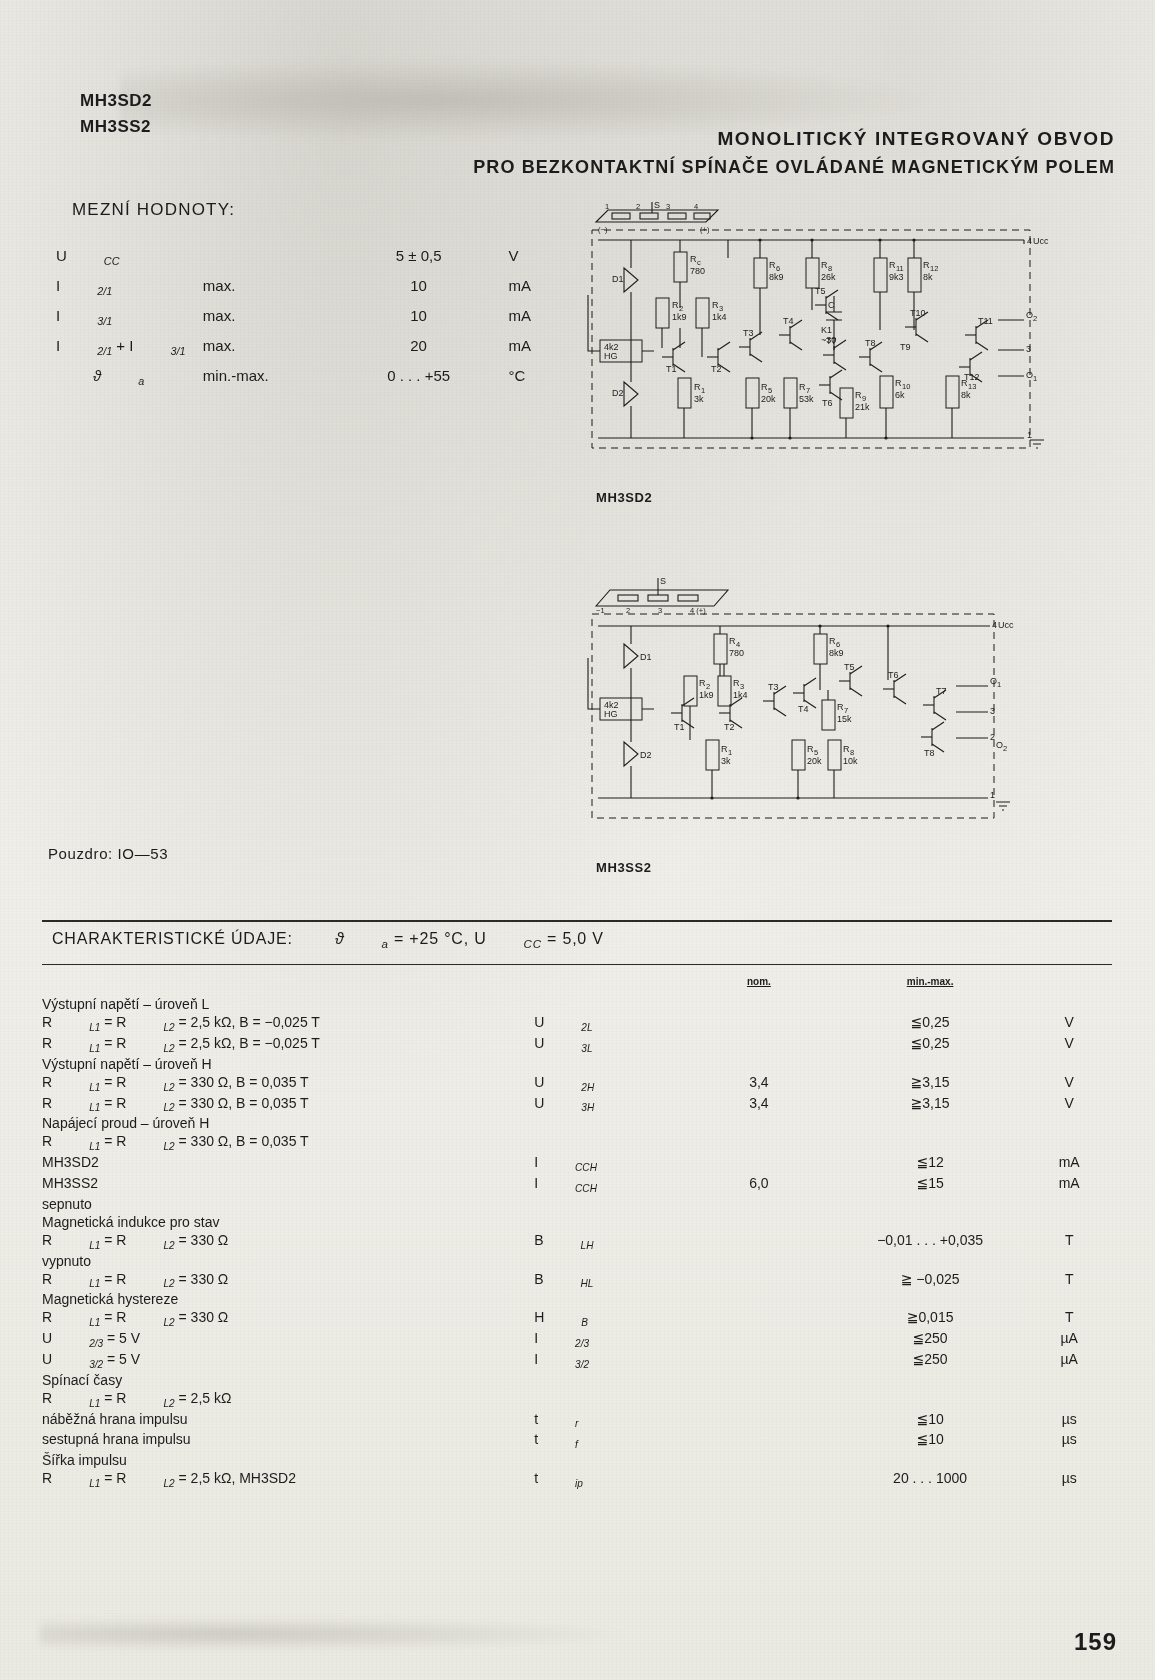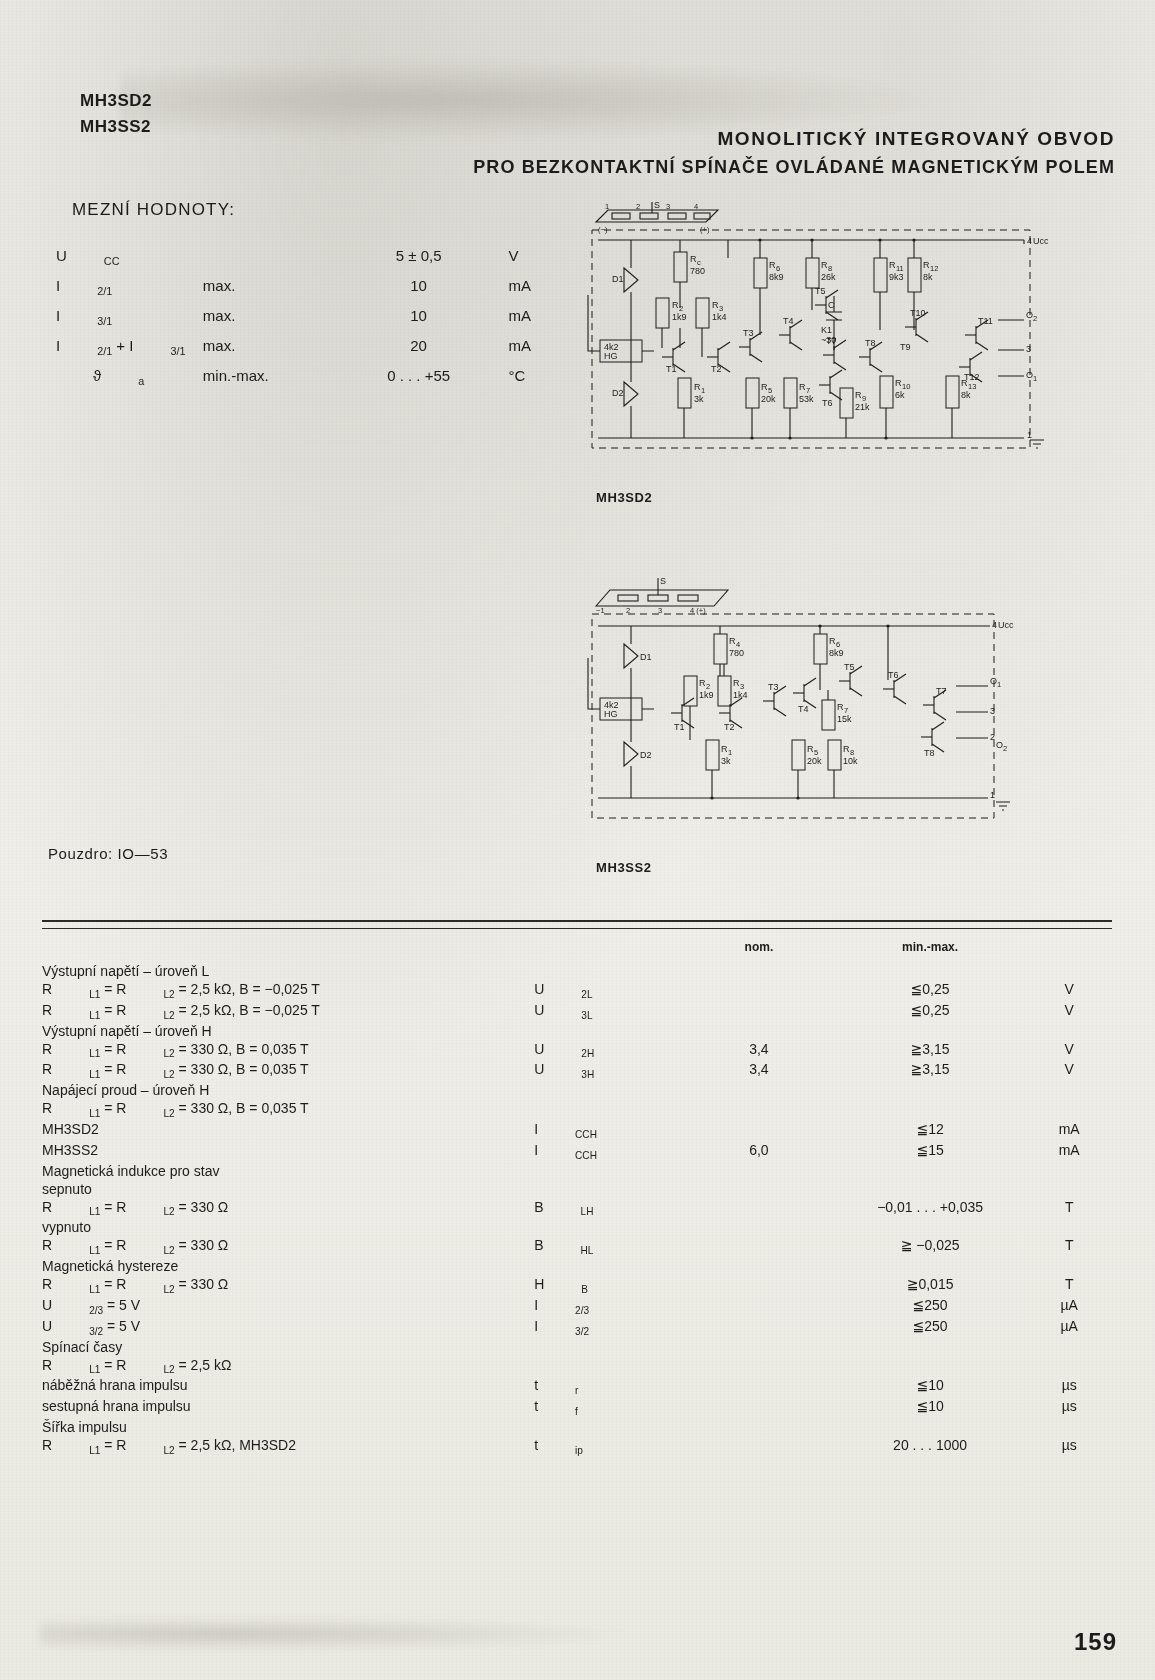--- a/index.html
+++ b/index.html
@@ -41,42 +41,42 @@
   
   .limits{position:absolute;left:56px;top:200px;width:520px;}
   .limits h2{font-size:17px;font-weight:normal;letter-spacing:1.2px;margin:0 0 22px 16px;}
   .ltab{width:100%;border-collapse:collapse;font-size:15px;}
   .ltab td{padding:5px 0;vertical-align:baseline;}
   .ltab .c-sym{width:150px;}
   .ltab .c-qual{width:150px;}
   .ltab .c-val{width:150px;text-align:center;}
   .ltab .c-unit{width:70px;text-align:left;padding-left:18px;}
   sub{font-size:.72em;}
-  .ital{padding-left:37px;}
+  .ital{font-style:italic;padding-left:37px;}
 
   .pouzdro{position:absolute;left:48px;top:845px;font-size:15px;letter-spacing:.6px;}
 
   
   .schem{position:absolute;}
   .schem svg{display:block;}
   .schem-cap{position:absolute;font-size:13px;font-weight:bold;letter-spacing:.6px;}
 
   
   .chars{position:absolute;left:42px;top:920px;width:1070px;}
   .rule-top{border-top:2px solid #2a2a2a;width:100%;}
   .rule-mid{border-top:1.5px solid #2a2a2a;width:100%;margin-top:6px;}
   .chars-title{font-size:16px;letter-spacing:.8px;padding:8px 10px 8px 10px;}
   .ctab{width:100%;border-collapse:collapse;font-size:14px;margin-top:10px;}
   .ctab td{vertical-align:top;padding:1px 0;}
   .col-desc{width:46%;padding-left:14px;}
   .col-sym{width:14%;}
   .col-nom{width:14%;text-align:center;}
   .col-mm{width:18%;text-align:center;}
   .col-unit{width:8%;text-align:center;}
-  .hdr-row td{font-weight:bold;font-size:12px;padding-bottom:8px;}
+  .hdr-row td{font-weight:bold;font-size:10px;padding-bottom:8px;text-decoration:underline;}
   .grp{padding-top:9px;}
   .ind1{padding-left:22px;}
   .ind2{padding-left:40px;}
   .pagenum{position:absolute;right:38px;bottom:24px;font-size:24px;font-weight:bold;letter-spacing:1px;}
   .bottom-smudge{
     position:absolute;left:40px;bottom:28px;width:620px;height:36px;
     background:radial-gradient(ellipse at 30% 50%, rgba(176,174,166,.5) 0%, rgba(176,174,166,0) 65%);
     filter:blur(3px);
   }
   .sk-line{stroke:#1d1d1d;stroke-width:1.1;fill:none;}
@@ -463,20 +463,23 @@
     <circle class="dot" cx="242" cy="56" r="1.6"></circle>
     <circle class="dot" cx="310" cy="56" r="1.6"></circle>
     <circle class="dot" cx="134" cy="228" r="1.6"></circle>
     <circle class="dot" cx="220" cy="228" r="1.6"></circle>
   </svg>
   <div class="schem-cap" style="left:18px;top:290px;">MH3SS2</div>
 </div>
 
 <div class="chars">
   <div class="rule-top"></div>
+  <div class="chars-title">
+    CHARAKTERISTICKÉ ÚDAJE: <span class="ital">ϑ</span><sub class="ital">a</sub> = +25 °C, U<sub class="ital">CC</sub> = 5,0 V
+  </div>
   <div class="rule-mid"></div>
   <table class="ctab">
     <tbody>
       <tr class="hdr-row">
         <td class="col-desc"></td>
         <td class="col-sym"></td>
         <td class="col-nom">nom.</td>
         <td class="col-mm">min.-max.</td>
         <td class="col-unit"></td>
       </tr>
@@ -539,25 +542,25 @@
       </tr>
       <tr>
         <td class="col-desc ind2">MH3SS2</td>
         <td class="col-sym">I<sub class="ital">CCH</sub></td>
         <td class="col-nom">6,0</td>
         <td class="col-mm">≦15</td>
         <td class="col-unit">mA</td>
       </tr>
 
       <tr>
+        <td class="col-desc ind1">sepnuto</td>
+        <td colspan="4"></td>
+      </tr>
+      <tr>
         <td class="col-desc grp">Magnetická indukce pro stav</td>
-        <td colspan="4"></td>
-      </tr>
-      <tr>
-        <td class="col-desc ind1">sepnuto</td>
         <td colspan="4"></td>
       </tr>
       <tr>
         <td class="col-desc ind2">R<sub class="ital">L1</sub> = R<sub class="ital">L2</sub> = 330 Ω</td>
         <td class="col-sym">B<sub class="ital">LH</sub></td>
         <td class="col-nom"></td>
         <td class="col-mm">−0,01 . . . +0,035</td>
         <td class="col-unit">T</td>
       </tr>
       <tr>

